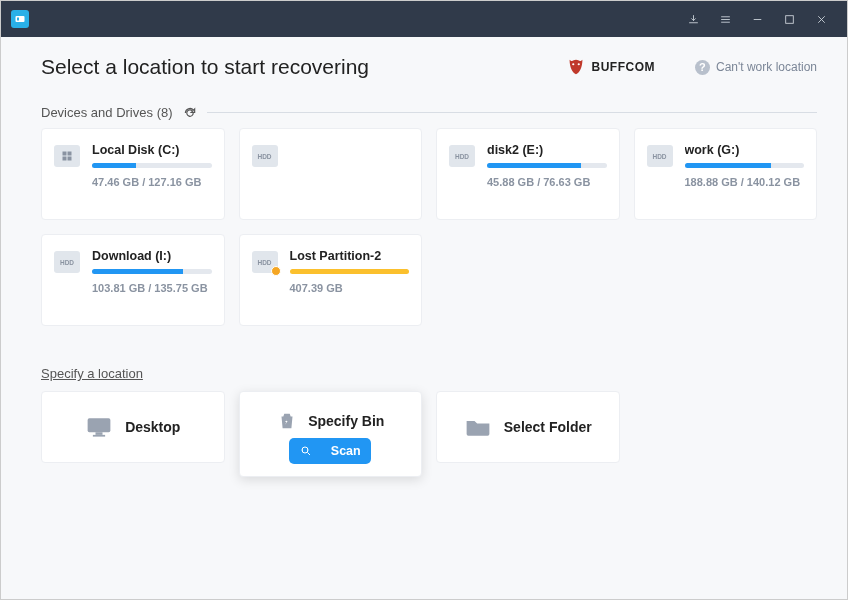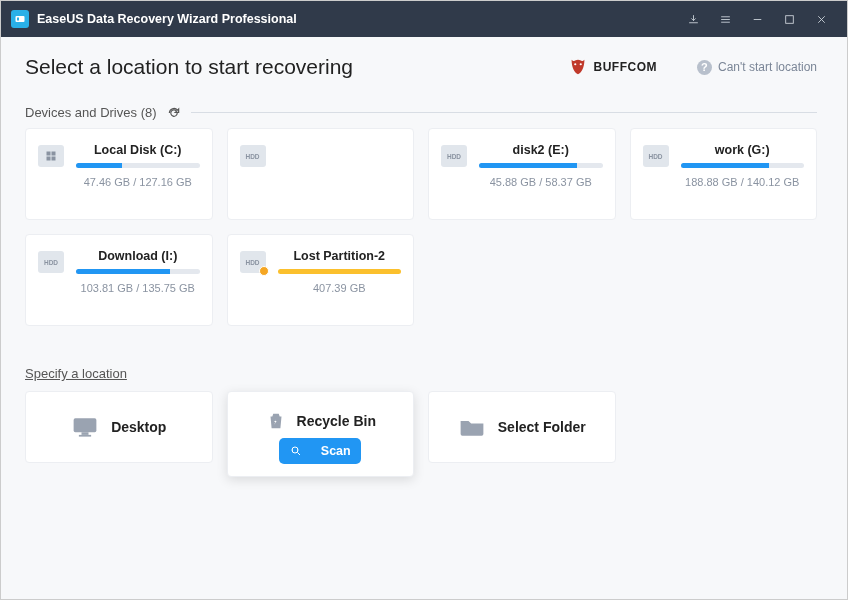--- a/index.html
+++ b/index.html
@@ -6,46 +6,46 @@
 html,body { width:848px; height:600px; overflow:hidden; }
 .window { width:848px; height:600px; background:#f7f8fa; display:flex; flex-direction:column; border:1px solid #ccc; }
 .titlebar { height:36px; background:#2c3e50; background:linear-gradient(#34495e,#2c3e50); background:#2c3e55; display:flex; align-items:center; padding:0 10px; color:#fff; }
 .titlebar { background:#303a4a; }
 .app-icon { width:18px; height:18px; background:#29b0e8; border-radius:3px; margin-right:8px; display:flex; align-items:center; justify-content:center; }
 .app-icon svg { width:12px; height:12px; }
 .app-title { font-size:12.5px; font-weight:600; flex:0 0 auto; }
 .titlebar-spacer { flex:1; }
 .tb-btn { width:32px; height:36px; display:flex; align-items:center; justify-content:center; color:#d0d6dd; cursor:pointer; }
 .tb-btn svg { width:13px; height:13px; stroke:#d0d6dd; fill:none; stroke-width:1.6; }
-.content { flex:1; padding:18px 30px 10px 24px; overflow:hidden; }
+.content { flex:1; padding:18px 30px 10px 40px; overflow:hidden; }
 .header-row { display:flex; align-items:center; margin-bottom:26px; }
 .heading { font-size:21px; color:#222; font-weight:400; flex:0 0 auto; }
 .header-row .spacer { flex:1; }
 .logo { display:flex; align-items:center; gap:4px; margin-right:40px; font-weight:800; font-size:12px; color:#222; letter-spacing:.5px; }
 .logo svg { width:22px; height:22px; }
 .help-link { display:flex; align-items:center; gap:6px; color:#7b8697; font-size:12px; cursor:pointer;}
 .help-link .q { width:15px;height:15px;border-radius:50%;background:#b8c0cc;color:#fff;font-size:11px;font-weight:700;display:flex;align-items:center;justify-content:center; }
 .section-head { display:flex; align-items:center; gap:10px; color:#555; font-size:13px; margin-bottom:8px; }
 .section-head .rule { flex:1; height:1px; background:#d8dde4; }
 .refresh { width:14px;height:14px; cursor:pointer; }
 .refresh svg { width:14px;height:14px; stroke:#555; fill:none; stroke-width:2; }
 .grid { display:grid; grid-template-columns:repeat(4,1fr); gap:14px; margin-bottom:40px; }
-.card { background:#fff; border:1px solid #eceef2; border-radius:4px; padding:14px 12px 16px 12px; display:flex; gap:10px; cursor:pointer; min-height:92px;text-align:center; }
+.card { background:#fff; border:1px solid #eceef2; border-radius:4px; padding:14px 12px 16px 12px; display:flex; gap:10px; cursor:pointer; min-height:92px; }
 .drive-icon { width:28px; flex:0 0 28px; padding-top:2px; }
 .drive-icon .dicon { width:26px;height:22px;border-radius:3px;background:#e1e6ec; position:relative; display:flex;align-items:center;justify-content:center; font-size:7px; font-weight:700; color:#8a93a1;}
 .drive-icon .dicon.hdd::after{content:"HDD"; font-size:6.5px;}
 .drive-icon .dicon.win{ background:#e1e6ec;}
 .drive-icon .dicon.win svg{width:12px;height:12px;}
 .drive-icon .badge{position:absolute;right:-3px;bottom:-3px;width:10px;height:10px;border-radius:50%;background:#f5a623;border:1.5px solid #fff;}
 .drive-body { flex:1; min-width:0; }
 .drive-name { font-size:12.5px; font-weight:700; color:#222; white-space:nowrap; overflow:hidden; text-overflow:ellipsis; margin-bottom:6px;}
 .bar { height:5px; width:100%; background:#e4e8ee; border-radius:3px; overflow:hidden; margin-bottom:8px;}
 .bar .fill { height:100%; background:#2196f3; }
 .bar .fill.warn { background:#fbc02d; }
-.drive-stats { font-size:11px; color:#8a93a1; }
+.drive-stats { font-size:11px; color:#8a93a1;font-weight:bold; }
 .grid2 { display:grid; grid-template-columns:repeat(4,1fr); gap:14px; }
 .loc-card { background:#fff; border:1px solid #eceef2; border-radius:4px; height:72px; display:flex; align-items:center; justify-content:center; gap:12px; cursor:pointer; position:relative;}
 .loc-card.active { box-shadow:0 3px 12px rgba(0,0,0,.12); height:86px; flex-direction:column; justify-content:center; gap:6px; padding-top:6px;}
 .loc-label { font-size:14px; font-weight:600; color:#222; }
 .loc-card svg.icn { width:28px; height:24px; }
 .scan-btn { background:#2196f3; color:#fff; border:none; border-radius:5px; height:26px; width:82px; font-size:12.5px; font-weight:600; display:flex; align-items:center; justify-content:center; gap:19px; cursor:pointer;}
 .scan-btn svg{width:12px;height:12px;stroke:#fff;fill:none;stroke-width:2;}
 .loc-card.active .top-row{display:flex;align-items:center;gap:10px;}
 </style>
 </head>
@@ -53,21 +53,20 @@
 
 <div class="window">
 
   <div class="titlebar">
     <div class="app-icon">
       <svg viewBox="0 0 24 24">
           <rect x="3" y="6" width="18" height="12" rx="2" fill="#fff"></rect>
           <rect x="6" y="9" width="4" height="6" fill="#29b0e8"></rect>
         </svg>
     </div>
-    <div class="app-title">EaseUS Data Recovery Wizard Professional</div>
     <div class="titlebar-spacer"></div>
     <div class="tb-btn">
         <svg viewBox="0 0 24 24">
           <path d="M12 4v10m0 0l-4-4m4 4l4-4M4 18h16"></path>
         </svg>
       </div>
     <div class="tb-btn">
         <svg viewBox="0 0 24 24">
           <path d="M4 7h16M4 12h16M4 17h16"></path>
         </svg>
@@ -97,21 +96,21 @@
       <div class="logo">
         <svg viewBox="0 0 24 24">
             <path d="M5 4c3 3 4 0 7 0s4 3 7 0c0 8-3 14-7 16-4-2-7-8-7-16z" fill="#c0392b"></path>
             <circle cx="9" cy="9" r="1.2" fill="#fff"></circle>
             <circle cx="15" cy="9" r="1.2" fill="#fff"></circle>
           </svg>
         <span>BUFFCOM</span>
       </div>
       <div class="help-link">
         <span class="q">?</span>
-        <span>Can't start location</span>
+        <span>Can't work location</span>
       </div>
     </div>
 
     <div class="section-head">
       <span>
         <span>Devices and Drives</span>
         <span>(8)</span>
       </span>
       <span class="refresh">
         <svg viewBox="0 0 24 24">
@@ -148,21 +147,21 @@
         </div>
         <div class="card">
           <div class="drive-icon">
             <div class="dicon hdd"></div>
           </div>
           <div class="drive-body">
             <div class="drive-name">disk2 (E:)</div>
             <div class="bar">
               <div class="fill" style="width:79%"></div>
             </div>
-            <div class="drive-stats">45.88 GB / 58.37 GB</div>
+            <div class="drive-stats">45.88 GB / 76.63 GB</div>
           </div>
         </div>
         <div class="card">
           <div class="drive-icon">
             <div class="dicon hdd"></div>
           </div>
           <div class="drive-body">
             <div class="drive-name">work (G:)</div>
             <div class="bar">
               <div class="fill" style="width:72%"></div>
@@ -211,21 +210,21 @@
             <rect x="9" y="21" width="14" height="2" fill="#9aa3b1"></rect>
           </svg>
         <span class="loc-label">Desktop</span>
       </div>
       <div class="loc-card active">
         <div class="top-row">
           <svg class="icn" viewBox="0 0 24 24" style="width:22px;height:22px">
               <path d="M6 7h12l-1.2 13H7.2L6 7zm3-3h6l1 3H8l1-3z" fill="#9aa3b1"></path>
               <path d="M12 10l-2 3h1.3L10 16l2.7-4H11l1-2z" fill="#fff"></path>
             </svg>
-          <span class="loc-label">Recycle Bin</span>
+          <span class="loc-label">Specify Bin</span>
         </div>
         <button class="scan-btn">
           <svg viewBox="0 0 24 24">
               <circle cx="10" cy="10" r="6"></circle>
               <path d="M15 15l5 5"></path>
               <path d="M4 10h2m8 0h2"></path>
             </svg>
           <span>Scan</span>
         </button>
       </div>

